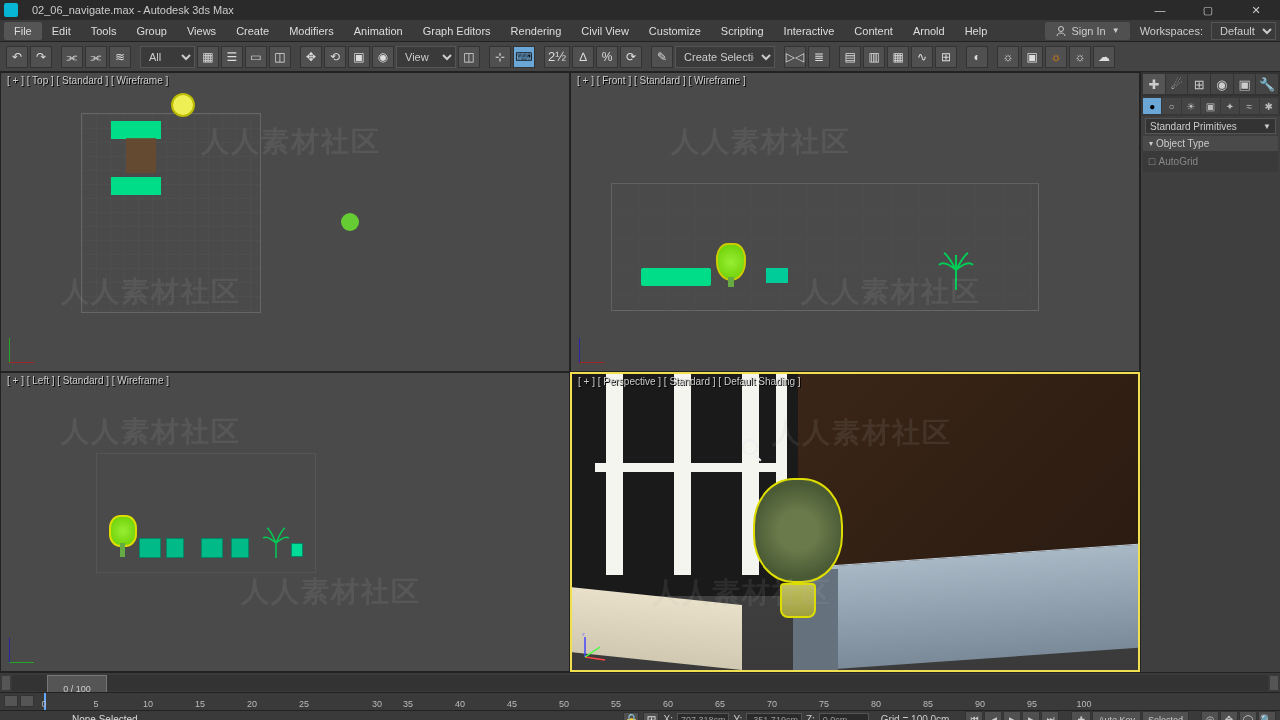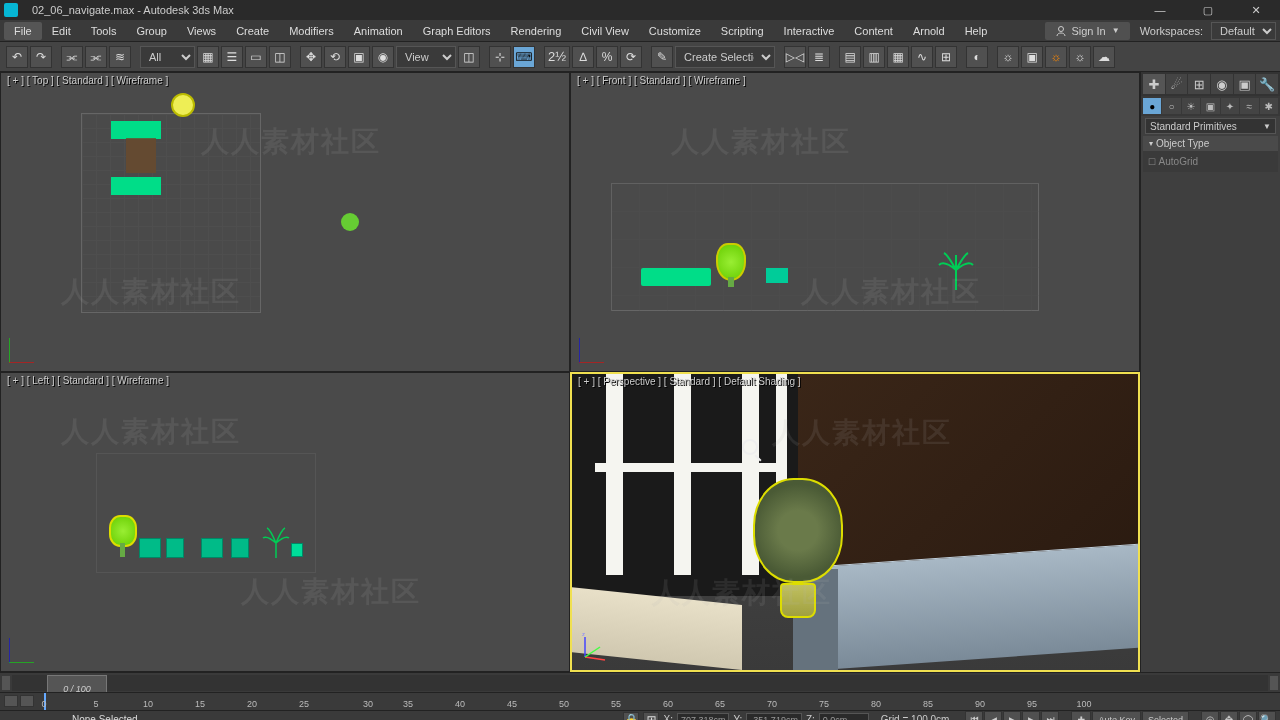--- a/index.html
+++ b/index.html
@@ -85,21 +85,21 @@
 .rollout-body { background: #3a3a3a; padding: 3px; }
 .autogrid { font-size: 10px; color: #888; text-align: left; padding: 2px; }
 .objgrid { display: grid; grid-template-columns: 1fr 1fr; gap: 2px; }
 .objbtn { background: #4d4d4d; border: 1px solid #333; color: #ccc; font-size: 10px; padding: 3px 0; text-align: center; cursor: pointer; }
 .namecol { display: flex; align-items: center; gap: 4px; padding: 4px; }
 .namecol input { flex: 1; background: #333; border: 1px solid #555; color: #ccc; font-size: 10px; height: 16px; padding: 0 2px;}
 
 
 .timeline-area { height: 20px; background: #3a3a3a; border-top: 1px solid #222; display: flex; align-items: center; font-size: 10px; }
 .slider-rail { flex: 1; position: relative; height: 16px; background: #333; margin: 0 2px; }
-.slider-thumb { position: absolute; left: 35px; top: 0; width: 60px; height: 28px; background: #555; border: 1px solid #777; display: flex; align-items: center; justify-content: center; font-size: 9px; font-style: italic; }
+.slider-thumb { position: absolute; left: 35px; top: 0; width: 60px; height: 28px; background: #555; border: 1px solid #777; display: flex; align-items: center; justify-content: center; font-size: 9px; }
 
 .ruler { height: 18px; background: #3a3a3a; display: flex; align-items: flex-end; position: relative; border-top: 1px solid #222; padding-left: 40px; }
 .ruler .tick { position: absolute; font-size: 9px; color: #bbb; bottom: 1px; transform: translateX(-50%); }
 .ruler .keybtns { position: absolute; left: 4px; top: 2px; display: flex; gap: 2px;}
 .ruler .kb { width: 14px; height: 12px; background: #555; border: 1px solid #333; }
 .ruler .cursor { position: absolute; left: 44px; top: 0; width: 2px; height: 100%; background: #6af; }
 
 .status { height: 28px; background: #3a3a3a; display: flex; align-items: center; gap: 6px; padding: 0 4px; font-size: 10px; border-top: 1px solid #222; }
 .status .sel { color: #ddd; }
 .status .coords { margin-left: auto; display: flex; align-items: center; gap: 4px; }
@@ -357,21 +357,21 @@
     <div class="kb"></div>
     <div class="kb"></div>
   </div>
   <div class="cursor"></div>
   <div class="tick" style="left:44px">0</div>
   <div class="tick" style="left:96px">5</div>
   <div class="tick" style="left:148px">10</div>
   <div class="tick" style="left:200px">15</div>
   <div class="tick" style="left:252px">20</div>
   <div class="tick" style="left:304px">25</div>
-  <div class="tick" style="left:368px">30</div>
+  <div class="tick" style="left:377px">30</div>
   <div class="tick" style="left:408px">35</div>
   <div class="tick" style="left:460px">40</div>
   <div class="tick" style="left:512px">45</div>
   <div class="tick" style="left:564px">50</div>
   <div class="tick" style="left:616px">55</div>
   <div class="tick" style="left:668px">60</div>
   <div class="tick" style="left:720px">65</div>
   <div class="tick" style="left:772px">70</div>
   <div class="tick" style="left:824px">75</div>
   <div class="tick" style="left:876px">80</div>

